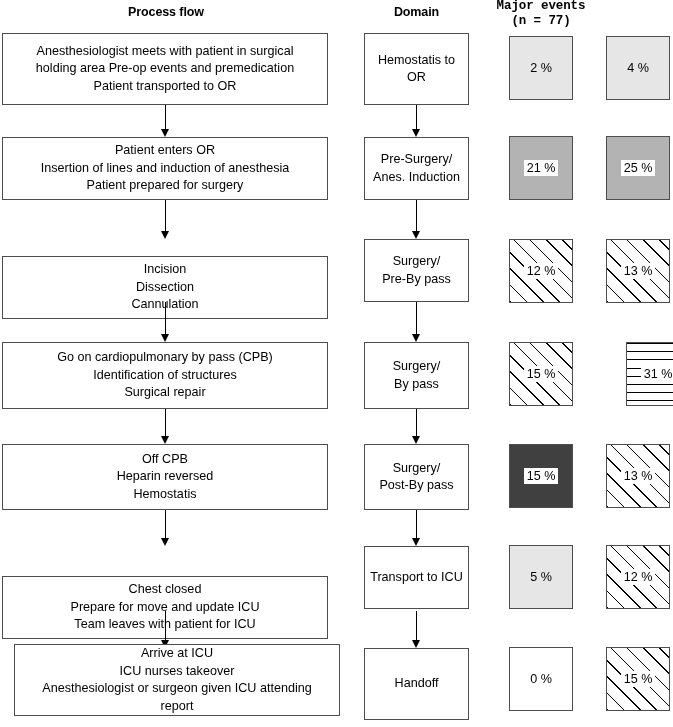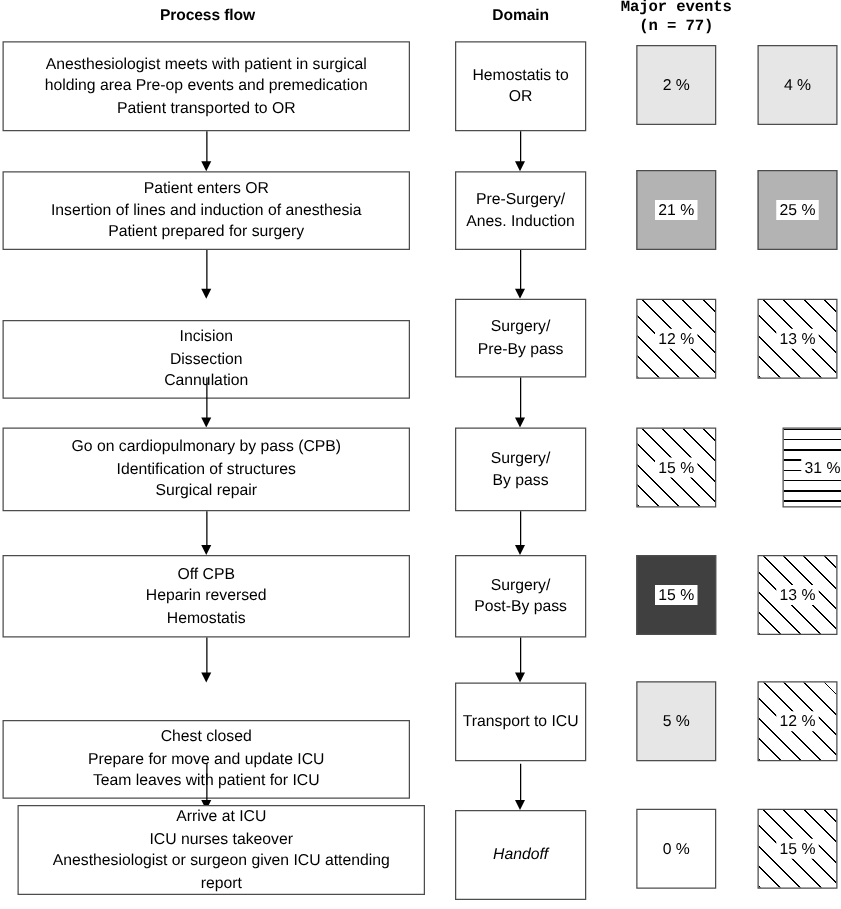--- a/index.html
+++ b/index.html
@@ -278,21 +278,21 @@
         <div class="stem" style="height: 30px;"></div>
         <div class="head" style="top: 29px;"></div>
       </div>
       <div class="connector conn-domain" style="top: 611px; height: 37px;">
         <div class="stem" style="height: 30px;"></div>
         <div class="head" style="top: 29px;"></div>
       </div>
       <div class="process-box" style="top: 644px; height: 72px; margin-left: 12px;">
         <div>Arrive at ICU<br>ICU nurses takeover<br>Anesthesiologist or surgeon given ICU attending<br>report</div>
       </div>
-      <div class="domain-box" style="top: 648px; height: 72px; font-style: italic;">
+      <div class="domain-box" style="top: 648px; height: 72px;">
         <div>Handoff</div>
       </div>
       <div class="pct-box major fill-white" style="top: 647px;">
         <span class="pct-label">0 %</span>
       </div>
       <div class="pct-box minor fill-diag" style="top: 647px;">
         <span class="pct-label plate">15 %</span>
       </div>
     </div>
 

